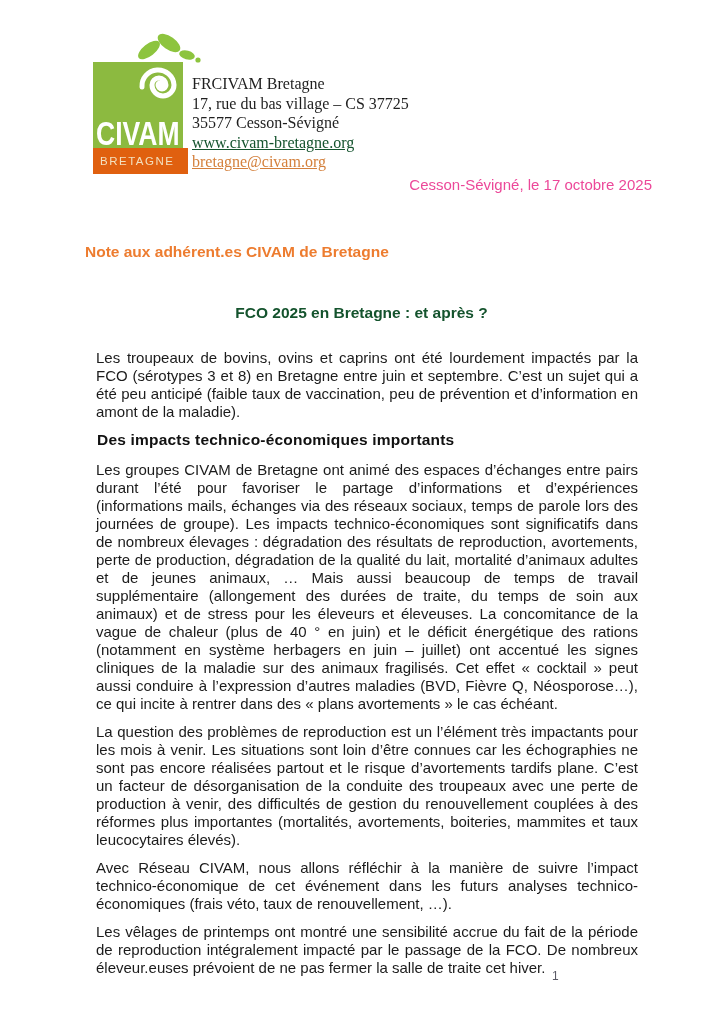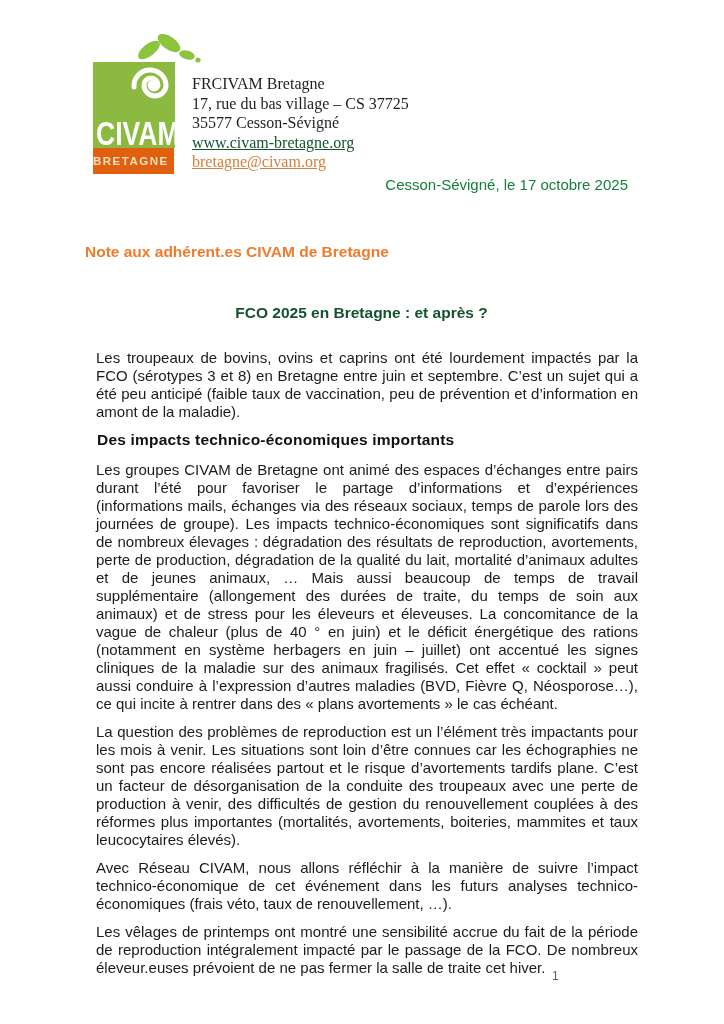--- a/index.html
+++ b/index.html
@@ -12,48 +12,49 @@
     overflow:hidden;
     margin:0 auto;
   }
 
   
   .logo{position:absolute;left:93px;top:33px;width:95px;}
   .leaves{position:absolute;left:42px;top:0;overflow:visible;}
   .logo-square{
     position:relative;margin-top:29px;width:82px;height:86px;
     background:#8cba40;
+    padding-left:8px;
   }
   .spiral{position:absolute;top:3px;right:5px;}
   .logo-brand{
     position:absolute;left:3px;bottom:-2px;
     color:#ffffff;font-weight:bold;font-size:34px;line-height:1;
     transform:scaleX(0.78);transform-origin:left bottom;
     letter-spacing:0px;white-space:nowrap;
   }
   .logo-band{
-    width:81px;height:26px;background:#e0600f;
+    width:95px;height:26px;background:#e0600f;
     display:flex;align-items:center;
-    box-sizing:border-box;
-    color:#f2e0bf;font-size:11.5px;font-weight:bold;letter-spacing:1.5px;
+    padding-left:7px;box-sizing:border-box;
+    color:#f2e0bf;font-size:11.5px;font-weight:normal;letter-spacing:1.5px;
   }
 
   
   .contact{
     position:absolute;left:192px;top:74px;
     font-family:"Liberation Serif",serif;
     font-size:16px;line-height:19.5px;color:#1f1f1f;
   }
   .contact a{display:inline-block;text-decoration:underline;cursor:pointer;}
   .link-web{color:#14532d;}
   .link-email{color:#d4803c;}
 
   .dateline{
-    position:absolute;top:176px;right:96px;
-    font-size:15px;color:#15803d;
+    position:absolute;top:176px;right:72px;
+    font-size:15px;color:#ec4899;
   }
 
   
   .content{
     position:absolute;left:85px;top:243px;width:553px;
   }
   .note-heading{
     margin:0 0 43px 0;
     font-size:15.5px;font-weight:bold;color:#ed7c2f;
   }

